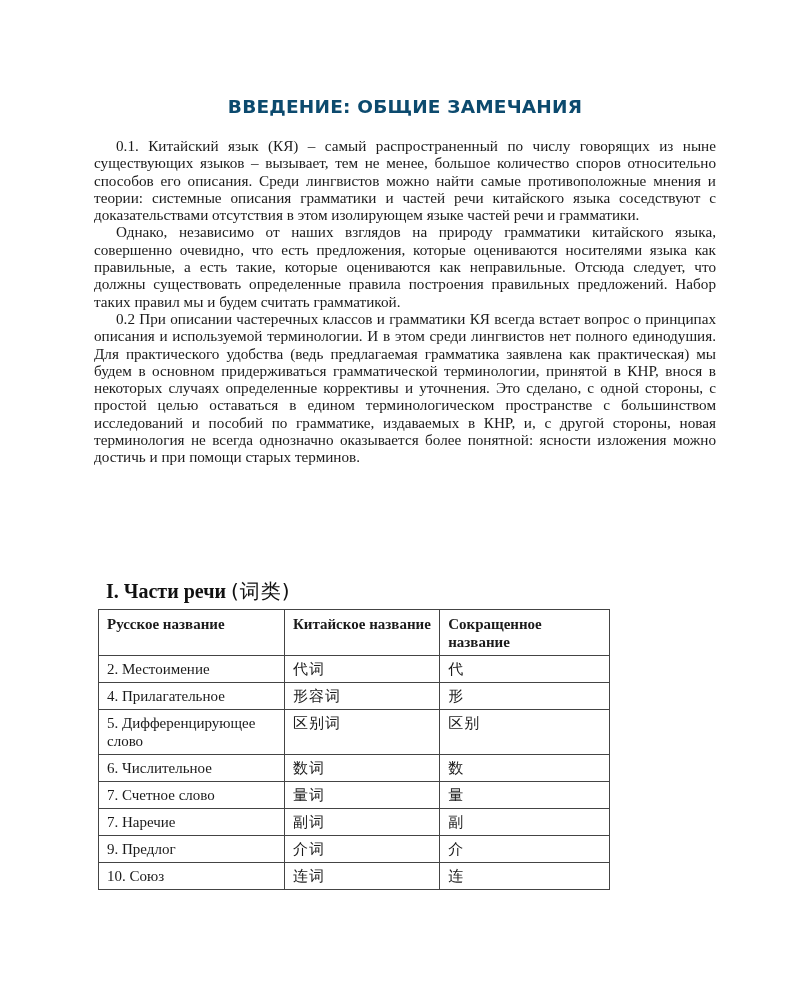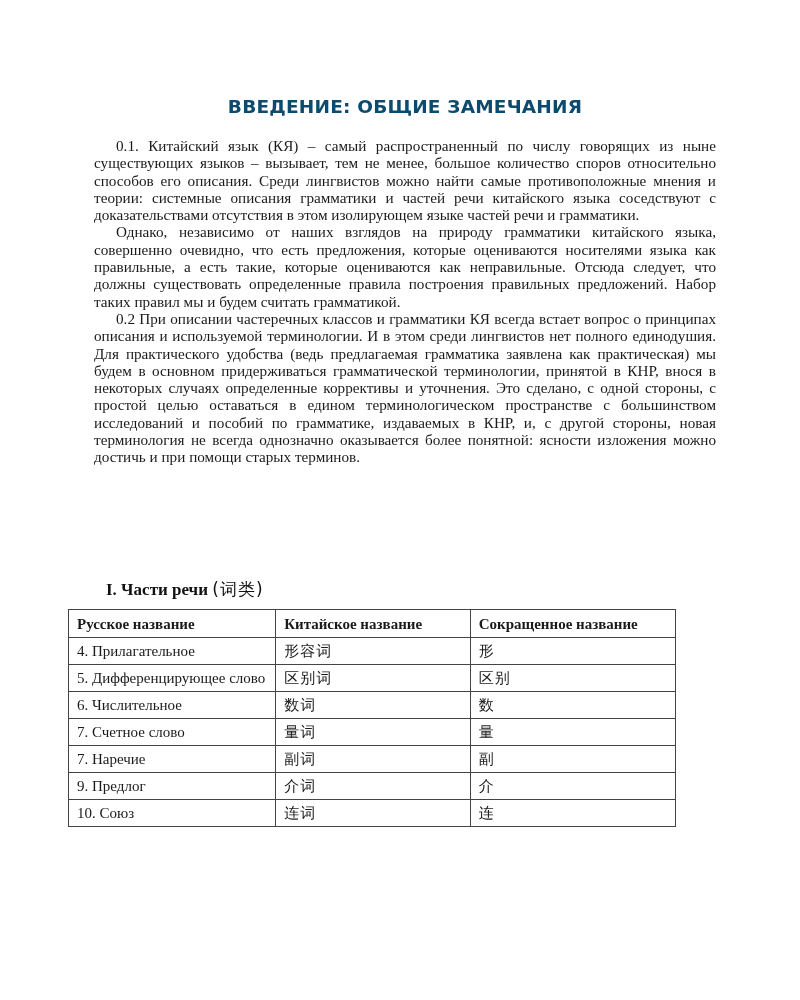--- a/index.html
+++ b/index.html
@@ -9,25 +9,25 @@
     font-family: "DejaVu Sans", sans-serif; font-weight: bold; font-size: 18.5px;
     text-align: center; letter-spacing: 0.2px; margin: 0 0 20px 0; color: #0c4a6e;
   }
   .body-text {
     font-family: "Liberation Serif", serif; font-size: 15.2px; line-height: 17.3px;
     text-align: justify; margin: 12px; hyphens: manual;
   }
   .body-text p { margin: 0; text-indent: 22px; }
   .section-heading {
     position: absolute; left: 106px; top: 578px;
-    font-family: "Liberation Serif", serif; font-size: 17px; color: #111;
+    font-family: "Liberation Serif", serif; font-size: 20px; color: #111;
   }
   .section-heading .bold { font-weight: bold; }
   table.pos {
-    position: absolute; left: 68px; top: 609px; width: 608px;
+    position: absolute; left: 98px; top: 609px; width: 512px;
     border-collapse: collapse; font-family: "Liberation Serif", serif; font-size: 15px;
   }
   table.pos th, table.pos td {
     border: 1.3px solid #444; padding: 4px 8px 4px 8px; text-align: left;
     vertical-align: top; height: 18px; line-height: 18px;
   }
   table.pos th { font-weight: bold; padding-top: 5px; padding-bottom: 4px; }
   table.pos col.c1 { width: 216px; }
   table.pos col.c2 { width: 211px; }
   table.pos col.c3 { width: 220px; }
@@ -58,20 +58,25 @@
     </colgroup>
   <thead>
     <tr>
       <th>Русское название</th>
       <th>Китайское название</th>
       <th>Сокращенное название</th>
     </tr>
   </thead>
   <tbody id="table-body">
       <tr>
+        <td>2. Местоимение</td>
+        <td class="cjk">代词</td>
+        <td class="cjk">代</td>
+      </tr>
+      <tr>
         <td>4. Прилагательное</td>
         <td class="cjk">形容词</td>
         <td class="cjk">形</td>
       </tr>
       <tr>
         <td>5. Дифференцирующее слово</td>
         <td class="cjk">区别词</td>
         <td class="cjk">区别</td>
       </tr>
       <tr>

